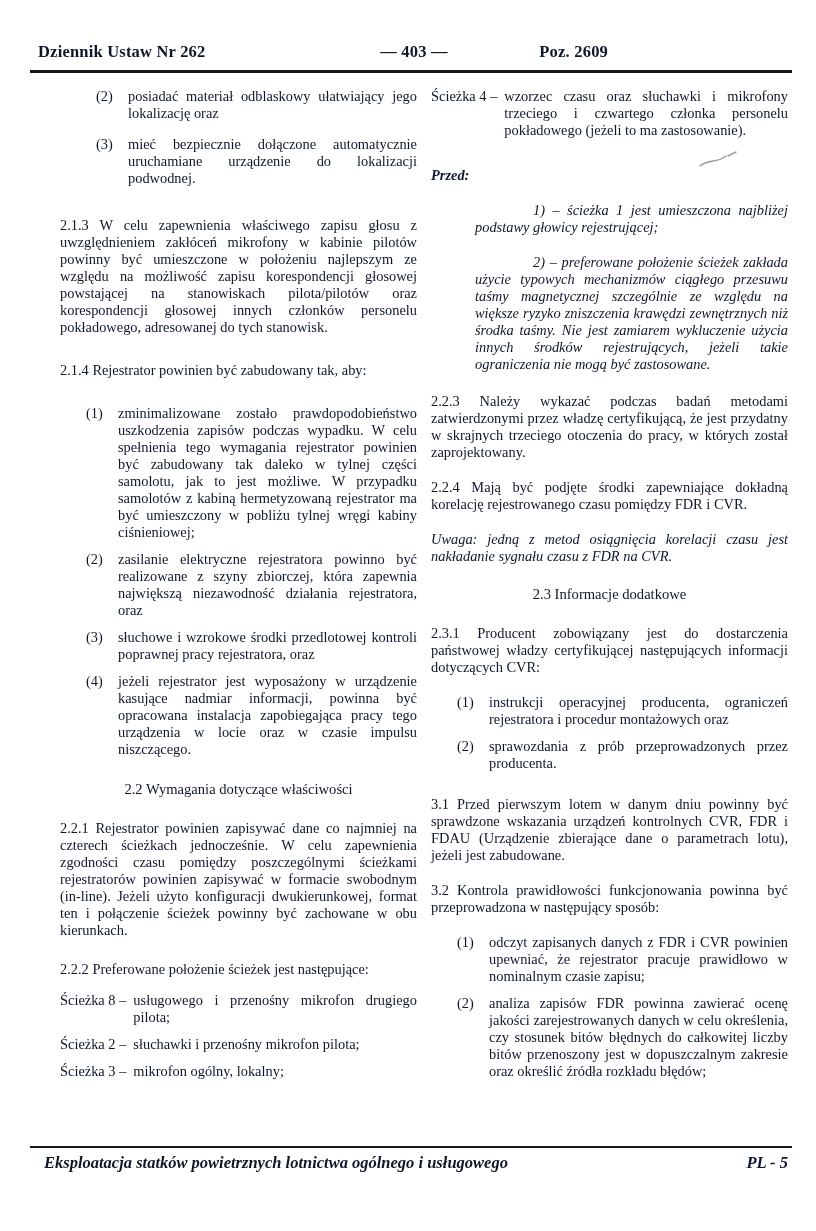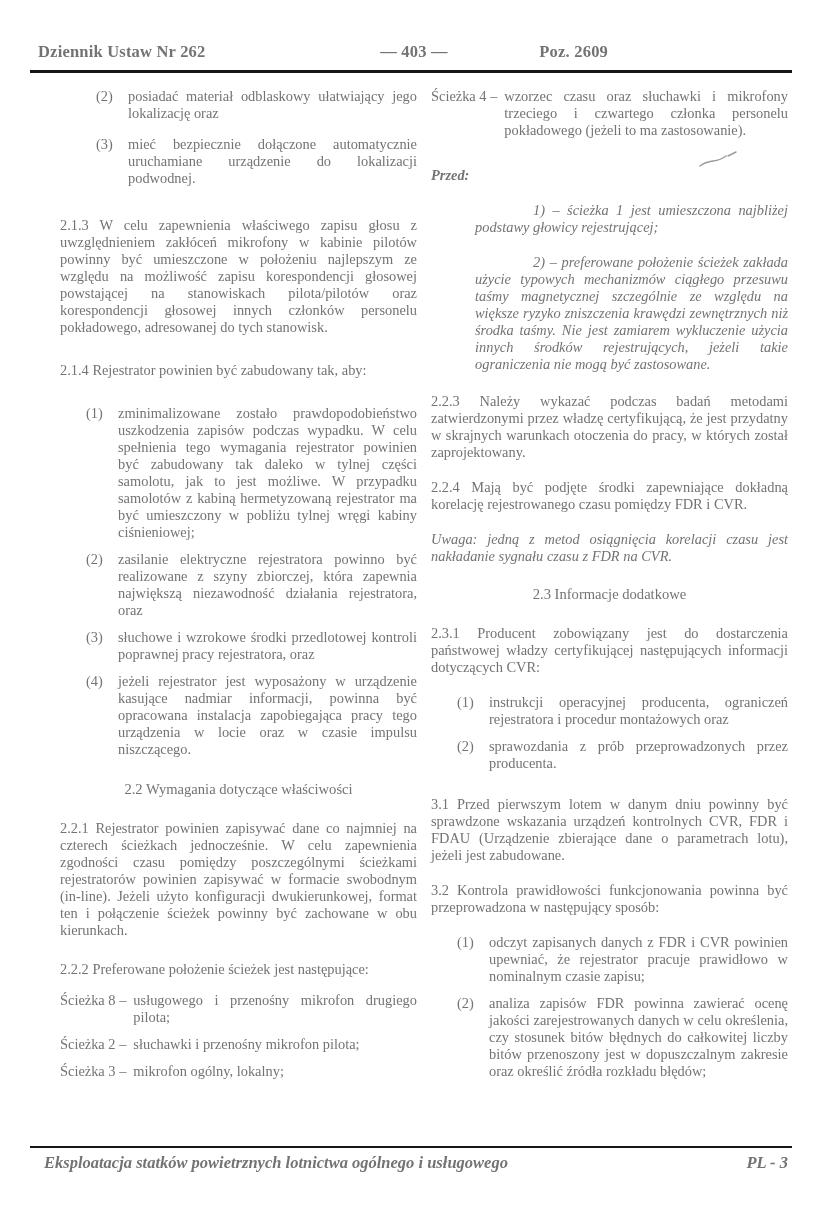--- a/index.html
+++ b/index.html
@@ -1,20 +1,20 @@
 <!DOCTYPE html>
 <html lang="pl"><head>
 <meta charset="utf-8">
 <style>
   html,body{margin:0;padding:0;background:#ffffff;}
   .page{
     position:relative;
     width:816px;height:1231px;
     background:#ffffff;
-    color:#737373;
+    color:#0f172a;
     font-family:"Liberation Serif","DejaVu Serif",serif;
     overflow:hidden;
   }
   
   .header{
     position:absolute;top:42px;left:38px;right:26px;
     display:flex;align-items:baseline;
     font-size:16.5px;font-weight:bold;letter-spacing:.2px;
   }
   .header .h-left{flex:1;text-align:left;}
@@ -143,21 +143,21 @@
       <div class="track gap28 indent26">
         <span class="tlabel">Ścieżka 4 –</span>
         <span class="itext">wzorzec czasu oraz słuchawki i mikrofony trzeciego i czwartego członka personelu pokładowego (jeżeli to ma zastosowanie).</span>
       </div>
 
       <p class="note-label">Przed:</p>
 
       <p class="note findent">1) – ścieżka 1 jest umieszczona najbliżej podstawy głowicy rejestrującej;</p>
       <p class="note findent after">2) – preferowane położenie ścieżek zakłada użycie typowych mechanizmów ciągłego przesuwu taśmy magnetycznej szczególnie ze względu na większe ryzyko zniszczenia krawędzi zewnętrznych niż środka taśmy. Nie jest zamiarem wykluczenie użycia innych środków rejestrujących, jeżeli takie ograniczenia nie mogą być zastosowane.</p>
 
-      <p>2.2.3 Należy wykazać podczas badań metodami zatwierdzonymi przez władzę certyfikującą, że jest przydatny w skrajnych warunkach otoczenia do pracy, w których został zaprojektowany.</p>
+      <p>2.2.3 Należy wykazać podczas badań metodami zatwierdzonymi przez władzę certyfikującą, że jest przydatny w skrajnych trzeciego otoczenia do pracy, w których został zaprojektowany.</p>
 
       <p>2.2.4 Mają być podjęte środki zapewniające dokładną korelację rejestrowanego czasu pomiędzy FDR i CVR.</p>
 
       <p class="note solo">Uwaga: jedną z metod osiągnięcia korelacji czasu jest nakładanie sygnału czasu z FDR na CVR.</p>
 
       <h3 class="chead">2.3 Informacje dodatkowe</h3>
 
       <p>2.3.1 Producent zobowiązany jest do dostarczenia państwowej władzy certyfikującej następujących informacji dotyczących CVR:</p>
 
       <div class="li indent26">
@@ -181,16 +181,16 @@
       <div class="li indent26">
         <span class="num">(2)</span>
         <span class="itext">analiza zapisów FDR powinna zawierać ocenę jakości zarejestrowanych danych w celu określenia, czy stosunek bitów błędnych do całkowitej liczby bitów przenoszony jest w dopuszczalnym zakresie oraz określić źródła rozkładu błędów;</span>
       </div>
     </div>
   </div>
 
   <div class="hrule bottom"></div>
   <div class="footer">
     <span>Eksploatacja statków powietrznych lotnictwa ogólnego i usługowego</span>
-    <span>PL - 3</span>
+    <span>PL - 5</span>
   </div>
 
 </div>
 
 </body></html>

